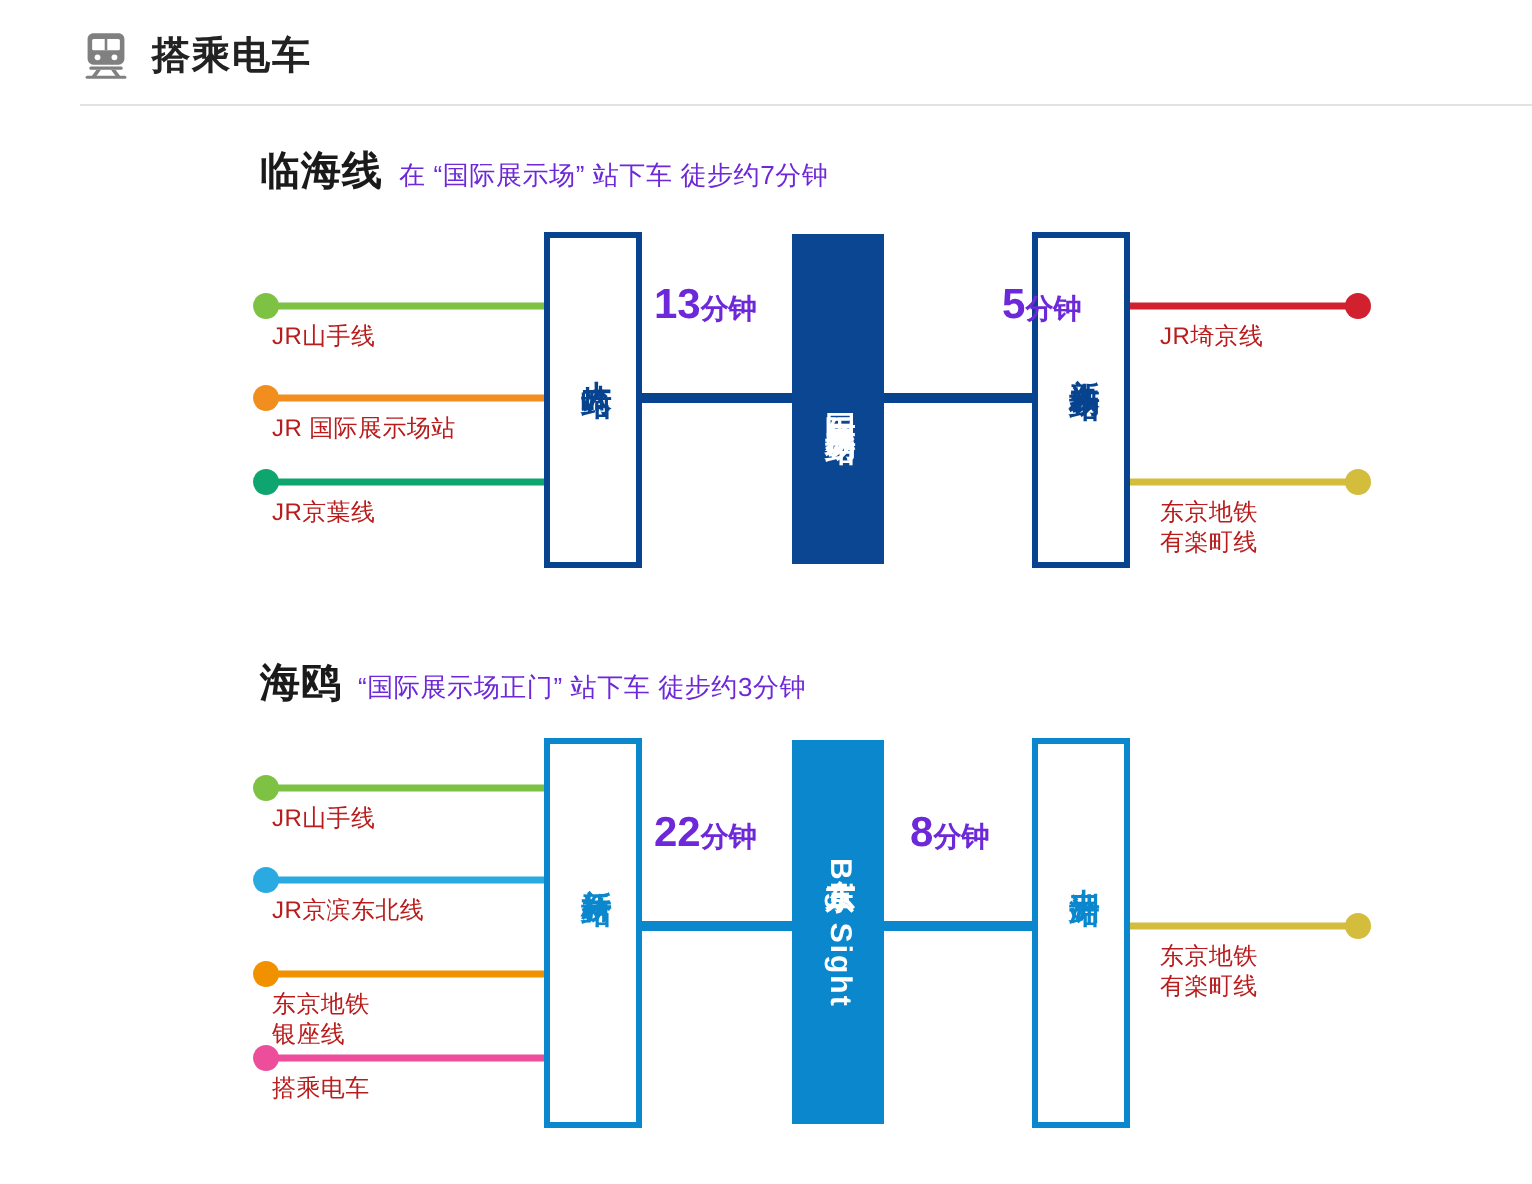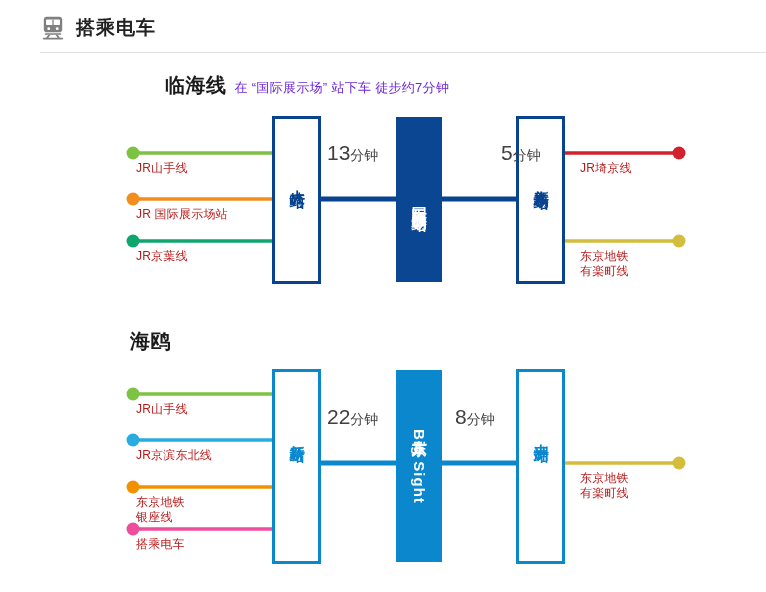--- a/index.html
+++ b/index.html
@@ -29,21 +29,21 @@
   
   .section-title{
     position:absolute; display:flex; align-items:baseline; gap:8px;
   }
   .section-title .big{
     font-size:20px; font-weight:bold; color:#1a1a1a; letter-spacing:.5px;
   }
   .section-title .sub{
     font-size:13px; color:#6d28d9; letter-spacing:.3px;
   }
-  #sec1-title{ left:130px; top:72px;margin-left:35px; }
+  #sec1-title{ left:130px; top:72px; }
   #sec2-title{ left:130px; top:328px;justify-content:flex-end; }
 
   
   .diagram{ position:absolute; left:0; top:0; width:766px; }
   #diagram1{ top:0; height:592px; }
   #diagram2{ top:0; height:592px; }
   .diagram svg{ display:block; }
 
   
   .feeder-label{
@@ -57,21 +57,21 @@
     writing-mode:vertical-rl; text-orientation:upright;
     font-size:15px; font-weight:bold; letter-spacing:2px; line-height:1.1;
     pointer-events:none;
   }
   .station-label.latin{
     text-orientation:mixed; letter-spacing:1px;
   }
 
   
   .duration{
-    position:absolute; color:#404040; font-weight:normal; white-space:nowrap;
+    position:absolute; color:#6d28d9; font-weight:bold; white-space:nowrap;
   }
   .duration .num{ font-size:21px; }
   .duration .unit{ font-size:14px; }
 </style>
 </head>
 <body>
 
 <div id="header">
   <span>
     <svg id="train-icon" viewBox="0 0 24 24" aria-hidden="true">
@@ -90,20 +90,21 @@
 </div>
 <div id="header-rule"></div>
 
 <div id="sec1-title" class="section-title">
   <span class="big">临海线</span>
   <span class="sub">在 “国际展示场” 站下车 徒步约7分钟</span>
 </div>
 
 <div id="sec2-title" class="section-title">
   <span class="big">海鸥</span>
+  <span class="sub">“国际展示场正门” 站下车 徒步约3分钟</span>
 </div>
 
 <div id="diagram1" class="diagram">
   <svg width="766" height="592" viewBox="0 0 766 592" aria-hidden="true">
 
     <g>
       <line x1="132" y1="153" x2="274" y2="153" stroke="#7DC242" stroke-width="3.5"></line>
       <circle cx="133" cy="153" r="6.5" fill="#7DC242"></circle>
       <line x1="132" y1="199" x2="274" y2="199" stroke="#F28E1E" stroke-width="3.5"></line>
       <circle cx="133" cy="199" r="6.5" fill="#F28E1E"></circle>

